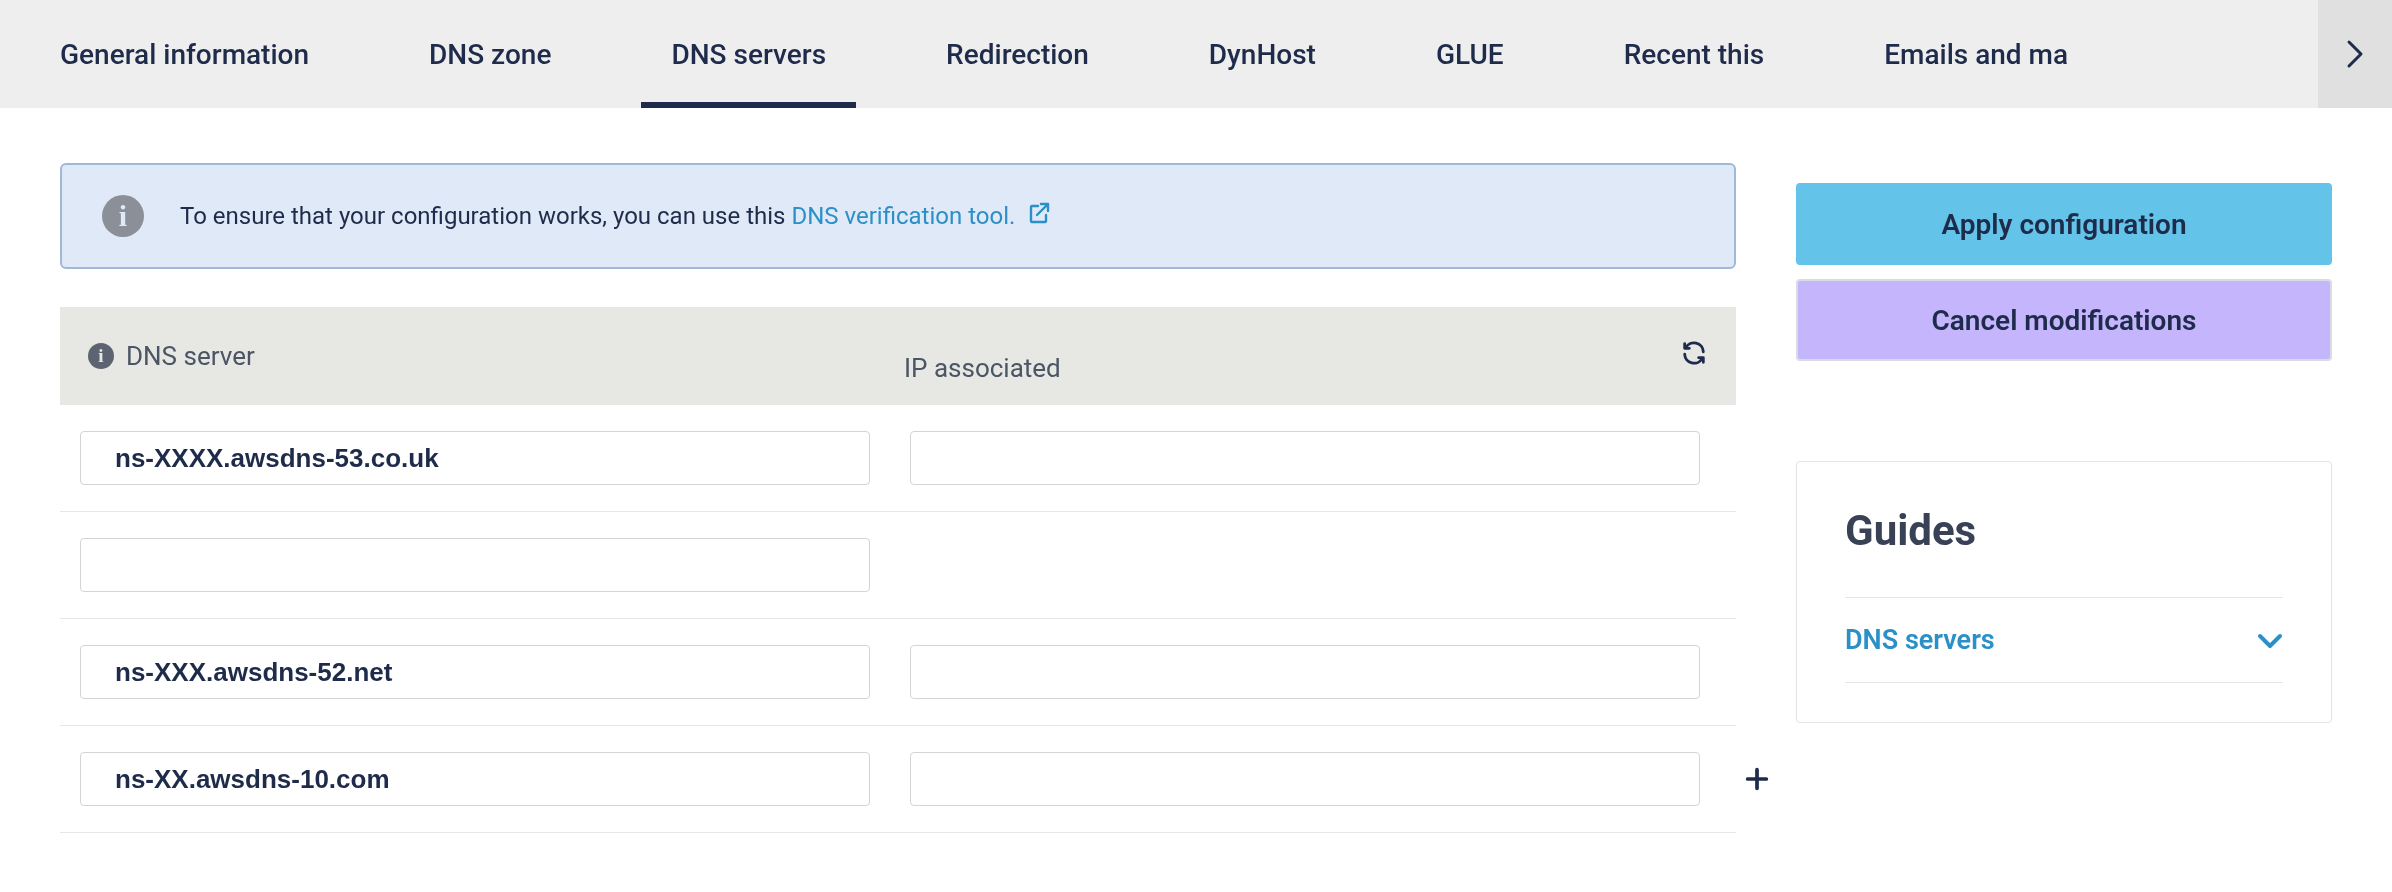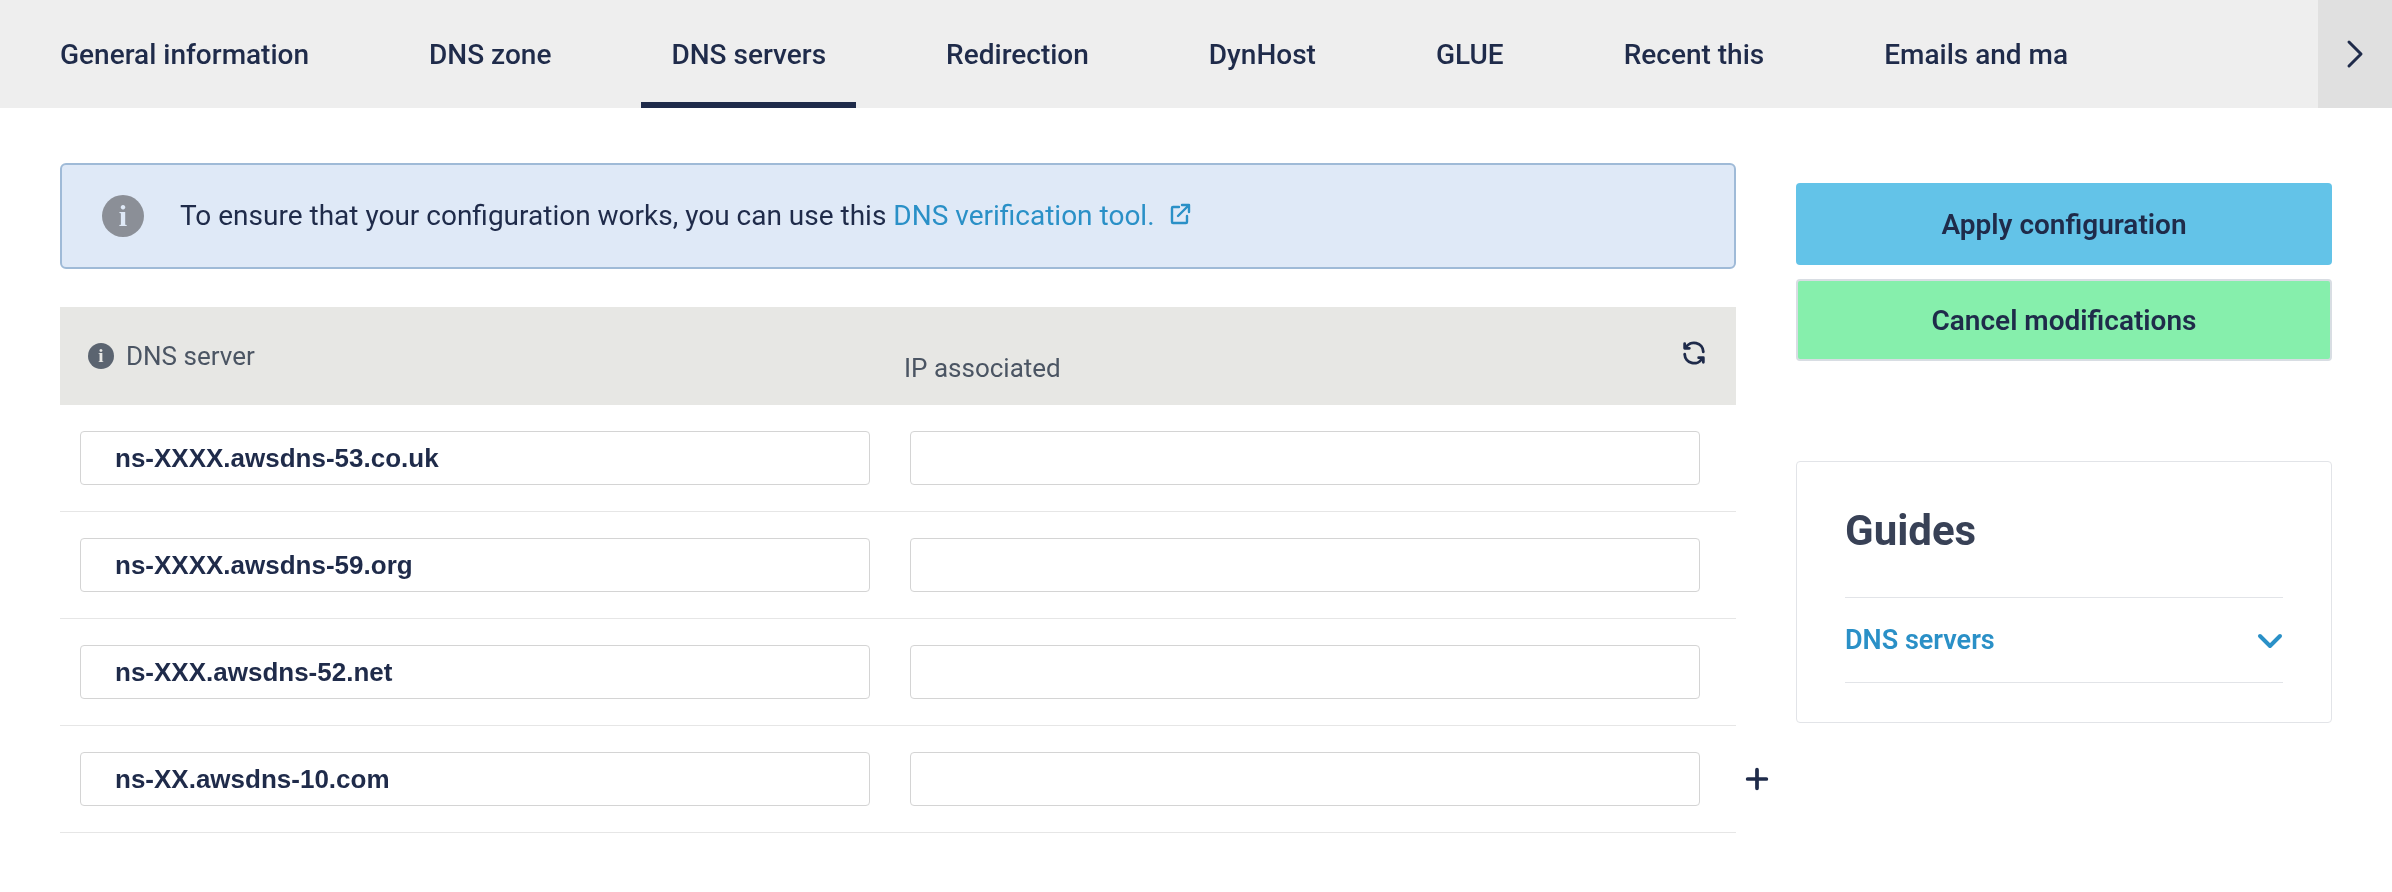--- a/index.html
+++ b/index.html
@@ -83,21 +83,21 @@
     color: #dfe9f7;
     display: inline-flex;
     align-items: center;
     justify-content: center;
     font-weight: bold;
     font-size: 30px;
     font-family: Georgia, serif;
     flex-shrink: 0;
   }
   .info-text {
-    font-size: 28px;
+    font-size: 24px;
     color: #1f2b4a;
   }
   .info-link {
     color: #2a90c7;
     text-decoration: none;
     cursor: pointer;
   }
   .ext-icon {
     display: inline-block;
     margin-left: 6px;
@@ -159,21 +159,21 @@
     align-items: center;
     justify-content: center;
     font-size: 28px;
     font-weight: 600;
     border-radius: 4px;
     cursor: pointer;
     color: #1f2b4a;
   }
   .btn-primary { background: #63c3e8; border: none; }
   .btn-secondary {
-    background: #86efac;
+    background: #c4b5fd;
     border: 2px solid #d8dde3;
     margin-top: 14px;
   }
   
   .panel {
     border: 1px solid #e2e4e8;
     border-radius: 4px;
     margin-top: 100px;
     padding: 44px 48px 39px 48px;
   }
@@ -264,21 +264,20 @@
       </div>
     </div>
 
     <div class="rows" id="rows">
         <div class="row">
           <div class="cell-dns"><input type="text" value="ns-XXXX.awsdns-53.co.uk" style=""></div>
           <div class="cell-ip"><input type="text" style=""></div>
           <div class="cell-act"></div>
         </div>
         <div class="row">
-          <div class="cell-dns"><input type="text" value="ns-XXXX.awsdns-59.org" style=""></div>
           <div class="cell-ip"><input type="text" style=""></div>
           <div class="cell-act"></div>
         </div>
         <div class="row">
           <div class="cell-dns"><input type="text" value="ns-XXX.awsdns-52.net" style=""></div>
           <div class="cell-ip"><input type="text" style=""></div>
           <div class="cell-act"></div>
         </div>
         <div class="row">
           <div class="cell-dns"><input type="text" value="ns-XX.awsdns-10.com" style=""></div>

